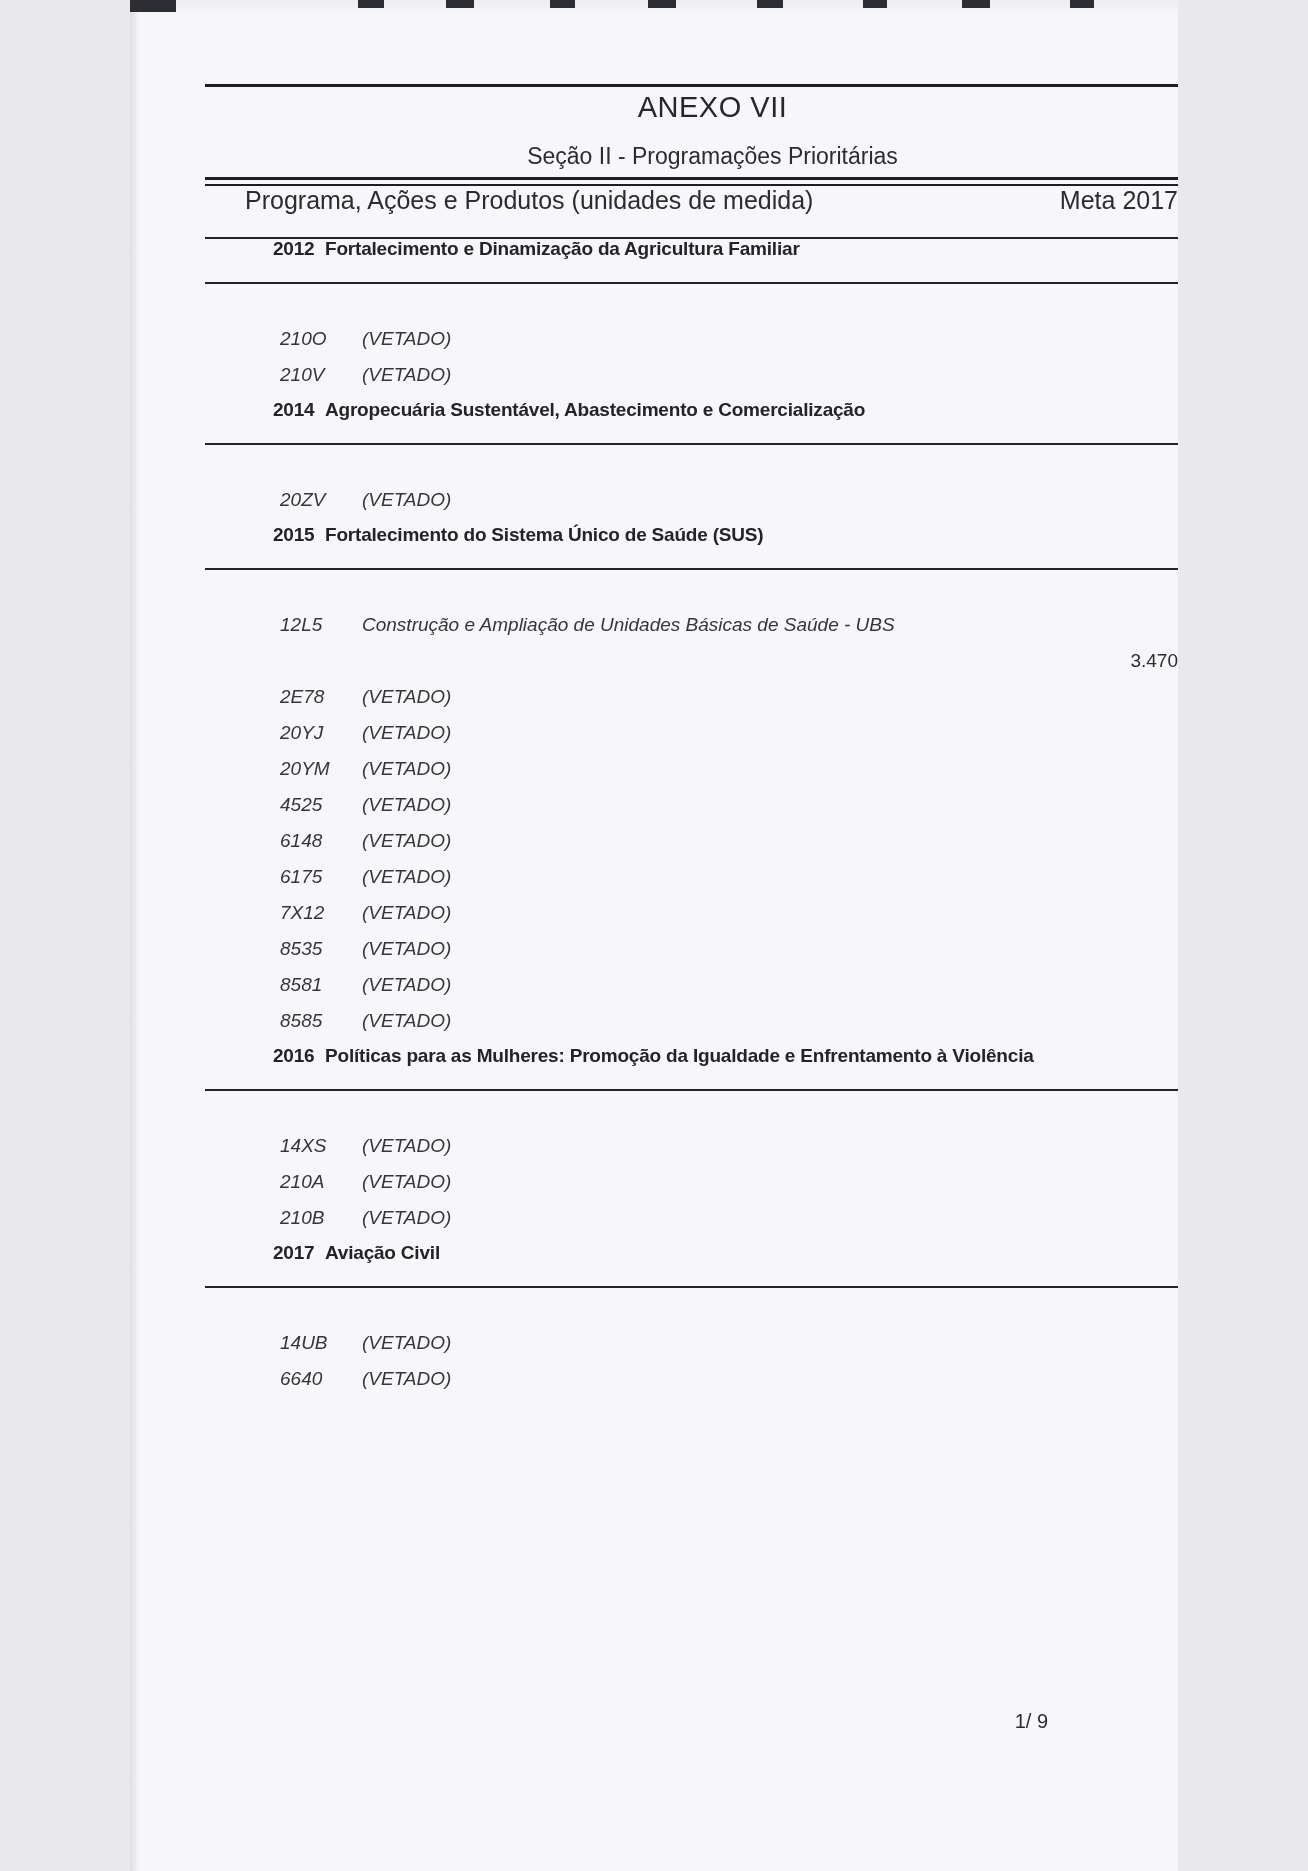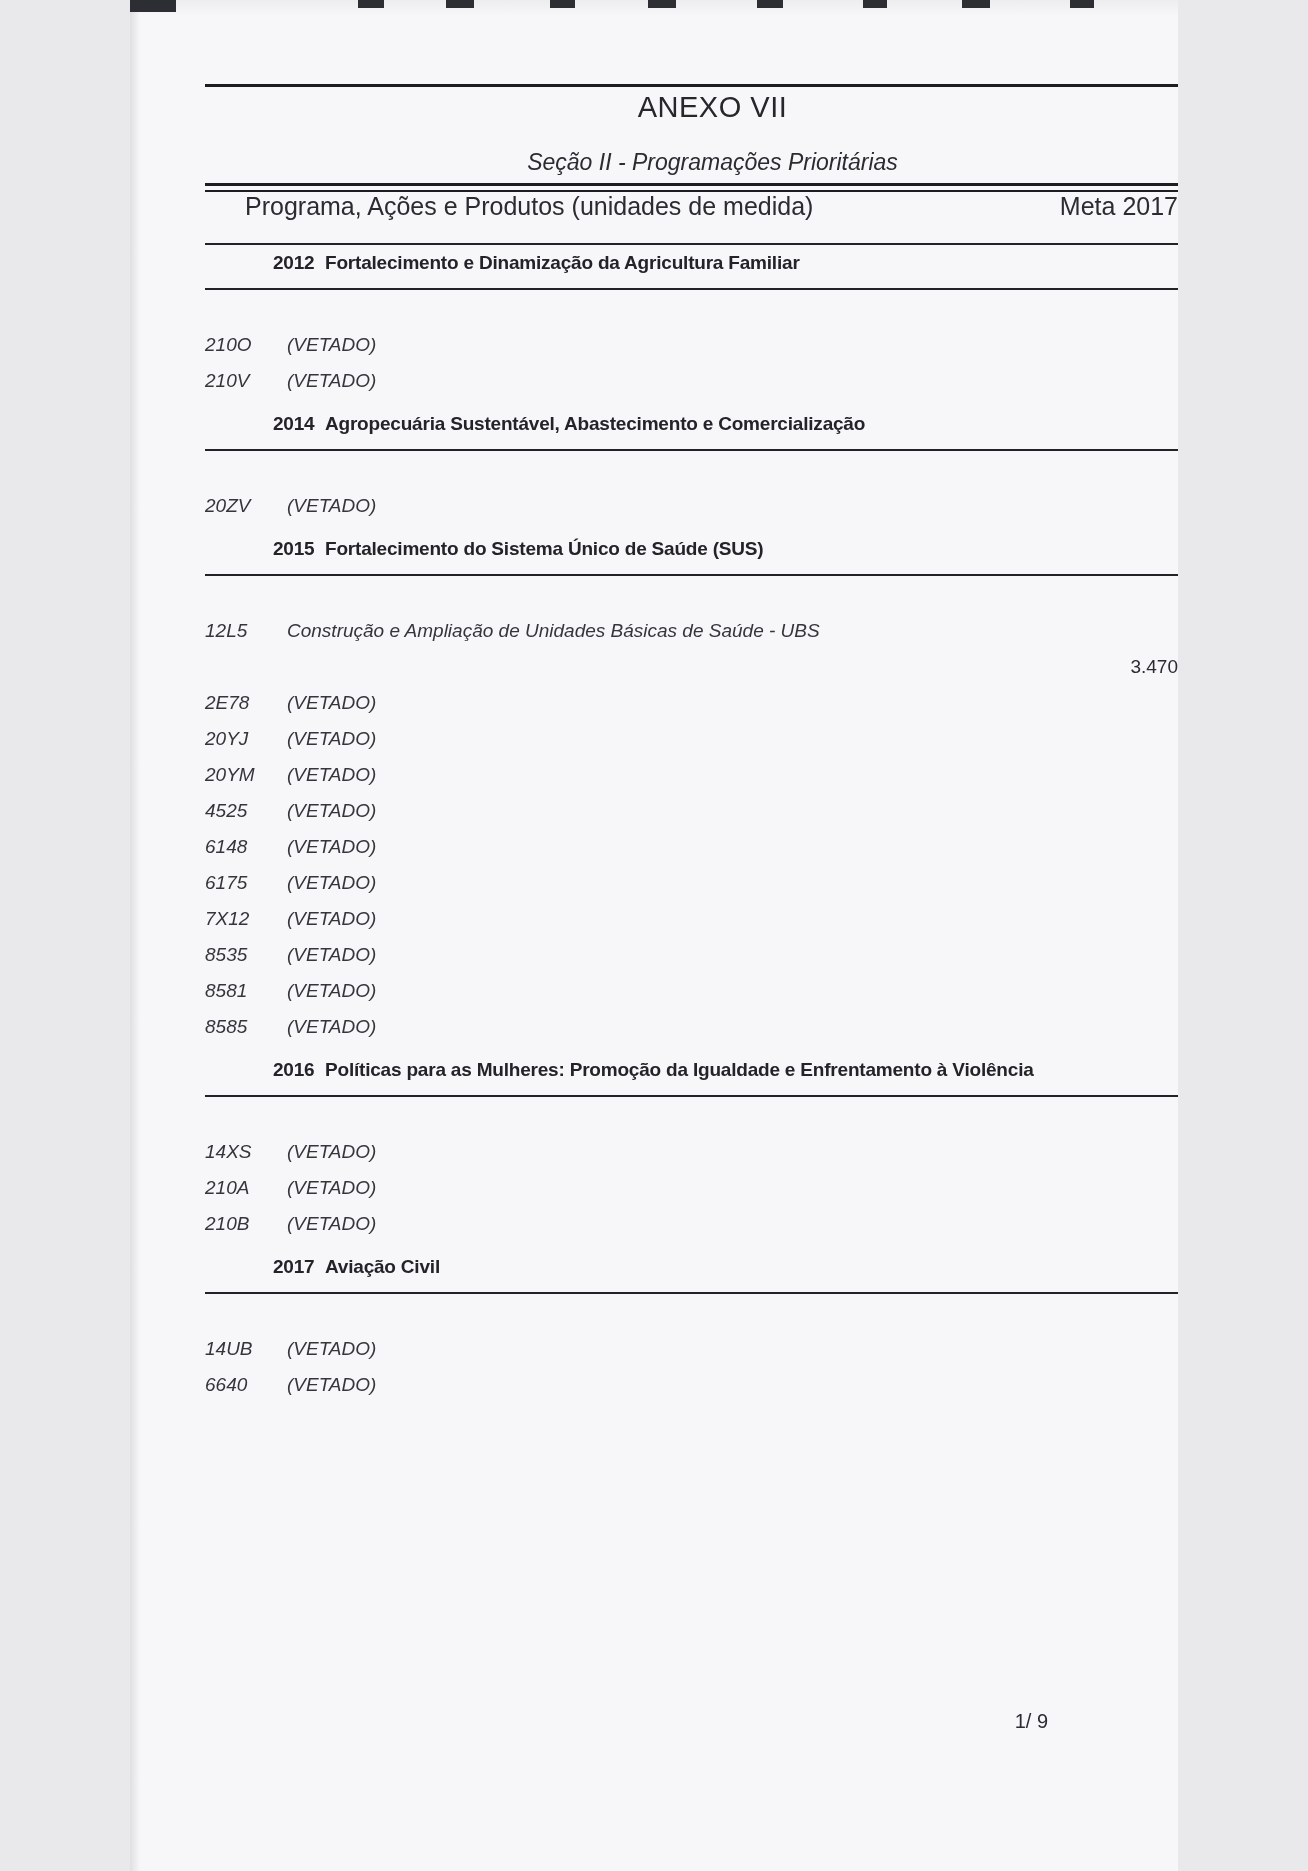--- a/index.html
+++ b/index.html
@@ -14,32 +14,32 @@
   }
   .scan-edge {
     position:absolute; left:0; top:0; bottom:0; width:10px;
     background:linear-gradient(90deg, rgba(120,120,130,0.18), rgba(120,120,130,0));
   }
   .artifact { position:absolute; background:#2d2d34; }
   .content { position:absolute; left:75px; top:0; width:1015px; }
   .rule-top { margin-top:84px; height:3px; background:#1d1d22; }
   .annex-title   { margin-top:4px;  text-align:center; font-size:29px; line-height:32px; letter-spacing:0.5px; color:#26262b; }
   .annex-subtitle{ margin-top:2px;  text-align:center; font-size:29px; line-height:32px; letter-spacing:0.5px; color:#26262b; }
-  .section-title { margin-top:26px; text-align:center; font-size:23px; line-height:26px; color:#2b2b31;font-style:italic; }
+  .section-title { margin-top:20px; text-align:center; font-size:23px; line-height:26px; color:#2b2b31; }
   .double-rule { margin-top:8px; height:4px; border-top:3px solid #1d1d22; border-bottom:2px solid #1d1d22; }
   .header-row { height:51px; display:flex; justify-content:space-between; }
   .header-left  { padding-left:40px; font-size:25px; color:#2b2b31; }
   .header-right { padding-right:42px; font-size:25px; color:#2b2b31; }
   .rule { height:2px; background:#222228; }
-  .program-row { height:36px; display:flex; align-items:center; padding-bottom:7px;
+  .program-row { height:36px; display:flex; align-items:flex-start; padding-bottom:7px;
                  font-weight:700; font-size:19px; line-height:20px; color:#232329; letter-spacing:-0.2px; }
   .program-code { margin-left:68px; width:52px; flex:none; }
   .actions { padding-top:44px; }
   .action-row { height:36px; display:flex; font-style:italic; font-size:19px; line-height:21px; color:#35353c; }
-  .action-code { width:82px; flex:none; }
+  .action-code { margin-left:75px; width:82px; flex:none; }
   .action-text { flex:1; }
   .product-row { height:36px; display:flex; font-style:italic; font-size:19px; line-height:21px; color:#35353c; }
   .product-label { margin-left:157px; }
   .product-meta { margin-left:auto; padding-right:42px; font-style:normal; color:#2b2b31; }
   .pen-mark { position:absolute; left:1118px; top:1420px; width:180px; height:36px; }
   .page-number { position:absolute; top:1710px; right:130px; font-size:20px; color:#2b2b31; }
 </style>
 </head>
 <body>
 

